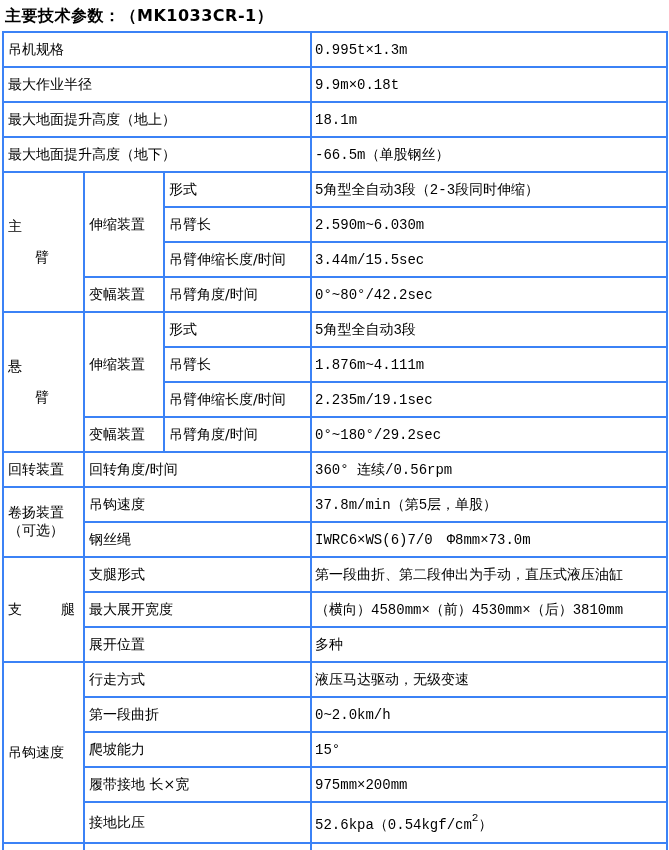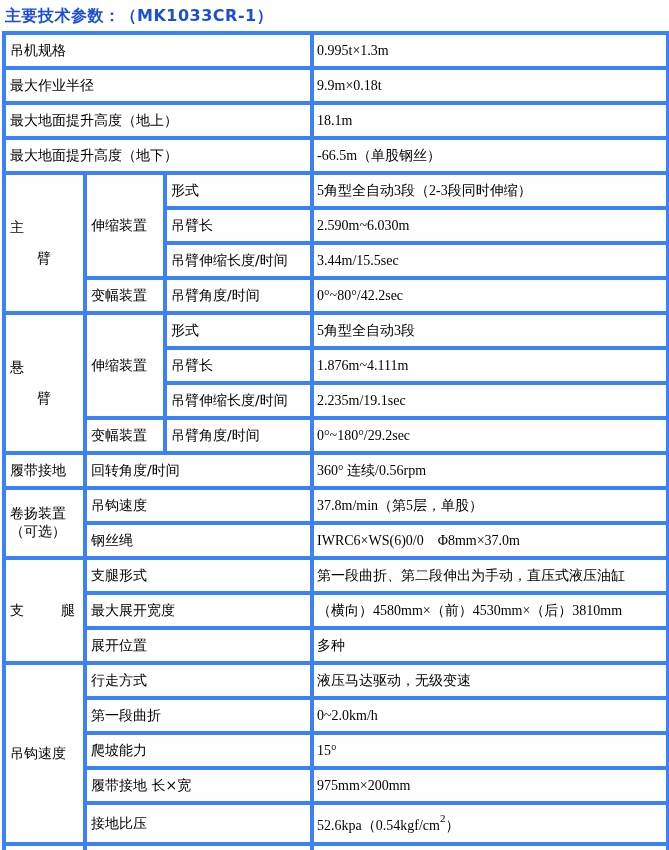--- a/index.html
+++ b/index.html
@@ -8,47 +8,47 @@
     width: 669px;
     height: 850px;
     overflow: hidden;
     background: #ffffff;
     font-family: "DejaVu Sans", "Liberation Sans", sans-serif;
   }
   .page-title {
     padding: 7px 0 0 5px;
     font-size: 16px;
     font-weight: bold;
-    color: #1d4ed8;
+    color: #000000;
     letter-spacing: 0.5px;
     height: 24px;
     line-height: 18px;
   }
   table.spec-table {
     border-collapse: collapse;
     table-layout: fixed;
     width: 664px;
     margin: 0 0 0 2px;
   }
   .spec-table td {
-    border: 4px solid #3b82f6;
+    border: 2px solid #3b82f6;
     font-size: 14px;
     color: #000;
     padding: 0;
     vertical-align: middle;
     overflow: hidden;
     white-space: nowrap;
   }
   .spec-table tr { height: 35px; }
   .spec-table tr.tall-row { height: 41px; }
   .spec-table tr.partial-row { height: 14px; }
   .label-cell { padding-left: 4px !important; }
   .value-cell {
     padding-left: 3px !important;
-    font-family: Liberation Serif, serif;
+    font-family: Liberation Mono, monospace;
     font-size: 13px;
   }
   .group-cell { padding-left: 4px !important; }
   
   .vgroup .g-line2 { padding-left: 27px; margin-top: 13px; }
   
   .vgroup2 { display: flex; flex-direction: column; }
   
   .hgroup { display: flex; justify-content: space-between; padding-right: 8px; }
   .sup {
@@ -131,38 +131,38 @@
       <td class="label-cell">吊臂伸缩长度/时间</td>
       <td class="value-cell">2.235m/19.1sec</td>
     </tr>
     <tr>
       <td class="label-cell">变幅装置</td>
       <td class="label-cell">吊臂角度/时间</td>
       <td class="value-cell">0°~180°/29.2sec</td>
     </tr>
 
     <tr>
-      <td class="group-cell">履带接地</td>
+      <td class="group-cell">回转装置</td>
       <td colspan="2" class="label-cell">回转角度/时间</td>
       <td class="value-cell">360° 连续/0.56rpm</td>
     </tr>
 
     <tr>
       <td rowspan="2" class="group-cell">
         <div class="vgroup2">
           <div>卷扬装置</div>
           <div>（可选）</div>
         </div>
       </td>
       <td colspan="2" class="label-cell">吊钩速度</td>
       <td class="value-cell">37.8m/min（第5层，单股）</td>
     </tr>
     <tr>
       <td colspan="2" class="label-cell">钢丝绳</td>
-      <td class="value-cell">IWRC6×WS(6)0/0　Φ8mm×37.0m</td>
+      <td class="value-cell">IWRC6×WS(6)7/0　Φ8mm×73.0m</td>
     </tr>
 
     <tr>
       <td rowspan="3" class="group-cell">
         <div class="hgroup">
           <span>支</span>
           <span>腿</span>
         </div>
       </td>
       <td colspan="2" class="label-cell">支腿形式</td>

